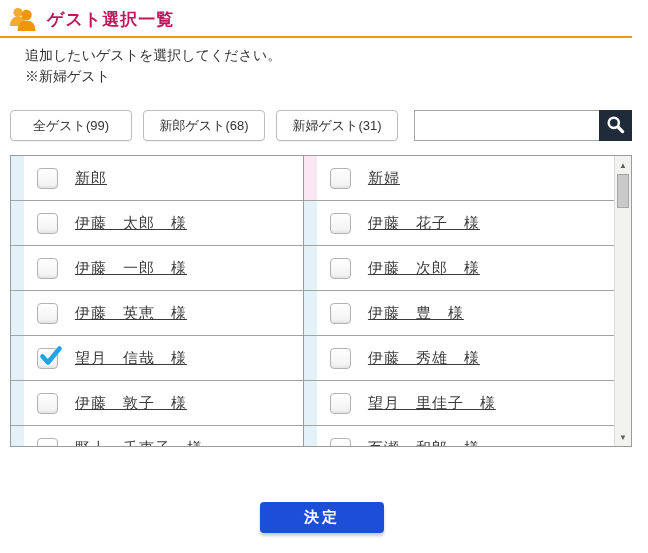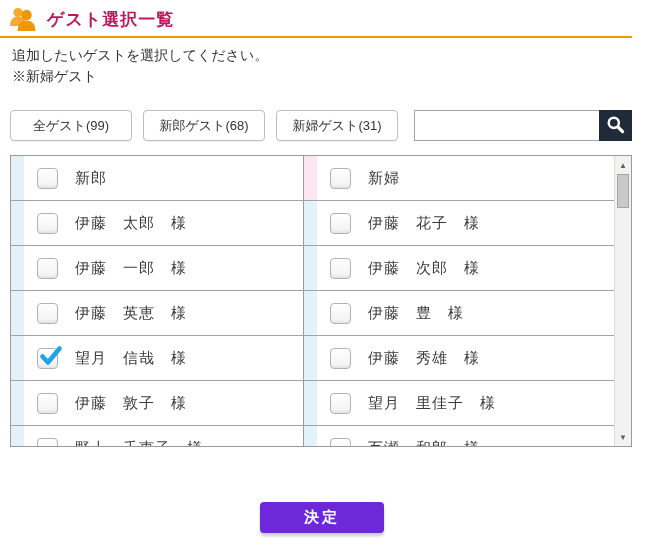--- a/index.html
+++ b/index.html
@@ -13,21 +13,21 @@
     color: #333;
   }
 
   
   .title-bar { position:absolute; top:6px; left:8px; display:flex; align-items:center; gap:9px; }
   .users-icon { width:30px; height:26px; display:block; }
   .page-title { font-size:17px; font-weight:bold; color:#be185d; letter-spacing:1px; }
   .orange-rule { position:absolute; top:36px; left:0; width:632px; height:2px; background:#F39800; }
 
   
-  .instructions { position:absolute; top:45px; left:12px; font-size:14px; line-height:21px; color:#333; }
+  .instructions { position:absolute; top:45px; left:25px; font-size:14px; line-height:21px; color:#333; }
 
   
   .filter-bar { position:absolute; top:110px; left:10px; width:622px; height:31px; display:flex; align-items:flex-end; }
   .filter-btn {
     width:122px; height:31px; margin-right:11px;
     background:#fff; border:1px solid #bdbdbd; border-radius:4px;
     font-size:13px; color:#333; cursor:pointer;
     font-family:"Liberation Sans", sans-serif;
     box-shadow:0 1px 1px rgba(0,0,0,0.06);
   }
@@ -61,33 +61,34 @@
     background:linear-gradient(#ffffff, #f1f1f1);
     box-shadow:inset 0 -2px 2px rgba(0,0,0,0.05);
     position:relative; cursor:pointer;
   }
   .checkbox svg { position:absolute; top:-4px; left:0; }
   .guest-name {
     margin-left:17px;
     font-family:"DejaVu Serif", serif;
     font-size:15px; color:#3a3a3a; letter-spacing:1px;
     white-space:pre;
+    text-decoration:underline;
   }
 
   
   .scrollbar { width:17px; flex:0 0 17px; background:#F2F2F1; border-left:1px solid #dcdcdc; position:relative; }
   .sb-arrow { position:absolute; left:0; width:100%; height:16px; display:flex; align-items:center; justify-content:center; font-size:8px; color:#5f5f5f; cursor:pointer; }
   .sb-up { top:1px; }
   .sb-down { bottom:1px; }
   .sb-thumb { position:absolute; left:2px; top:18px; width:12px; height:34px; background:#c9c9c9; border:1px solid #a6a6a6; cursor:pointer; }
 
   
   .submit-btn {
     position:absolute; left:260px; top:502px; width:124px; height:31px;
-    background:#6d28d9; border:none; border-radius:4px;
+    background:#1d4ed8; border:none; border-radius:4px;
     color:#fff; font-size:15px; font-weight:bold; letter-spacing:3px;
     font-family:"Liberation Sans", sans-serif;
     box-shadow:0 3px 3px rgba(0,0,0,0.2);
     cursor:pointer;
   }
 </style>
 </head>
 <body>
 
 <div class="page">

